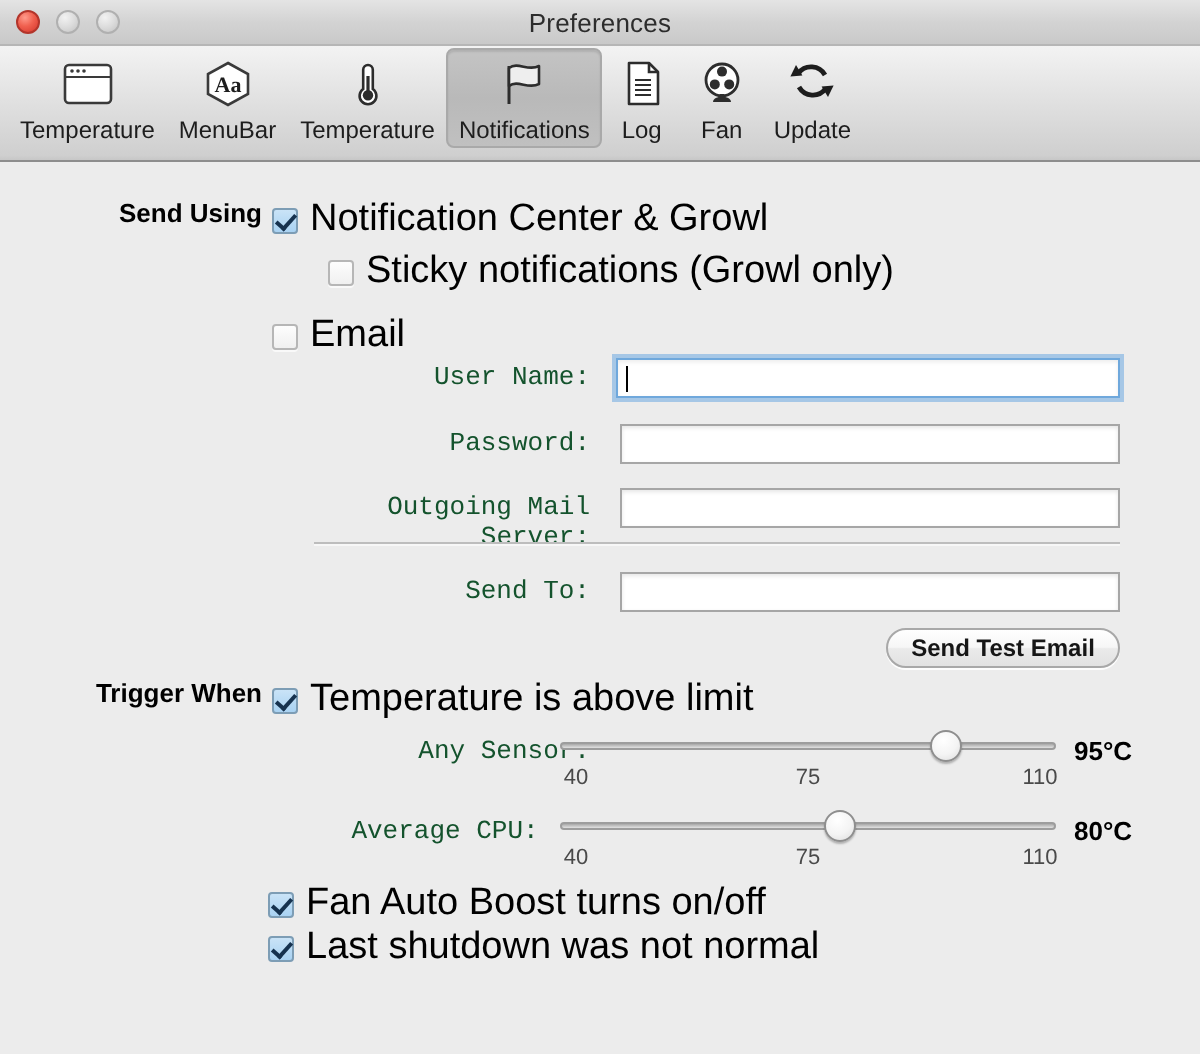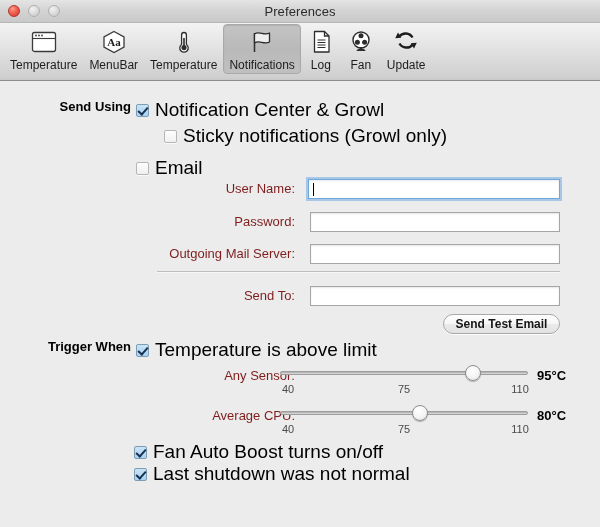--- a/index.html
+++ b/index.html
@@ -124,22 +124,23 @@
 
   .section-label {
     font-size: 13px;
     font-weight: bold;
     color: #000;
     text-align: right;
   }
 
   .field-label {
     font-size: 13px;
-    color: #7f1d1d;
+    color: #14532d;
     text-align: right;
+    font-family: Liberation Mono, monospace;
   }
 
   
   .cb {
     width: 13px;
     height: 13px;
     border-radius: 2px;
     box-sizing: border-box;
     display: inline-block;
     position: relative;
@@ -444,21 +445,21 @@
       <div class="track" style="width:248px;"></div>
       <div class="thumb" style="left:185px;"></div>
       <div class="ticklabels" style="width:248px;">
         <span style="left:8px;">40</span>
         <span style="left:124px;">75</span>
         <span style="left:240px;">110</span>
       </div>
     </div>
     <div class="temp-val" style="left:537px; top:287px;">95°C</div>
 
-    <div class="row" style="left:150px; top:327px; width:145px; justify-content:flex-end;">
+    <div class="row" style="left:150px; top:327px; width:145px; justify-content:center;">
       <span class="field-label">Average CPU:</span>
     </div>
     <div class="slider-wrap" style="left:280px; top:324px; width:248px; height:32px;">
       <div class="track" style="width:248px;"></div>
       <div class="thumb" style="left:132px;"></div>
       <div class="ticklabels" style="width:248px;">
         <span style="left:8px;">40</span>
         <span style="left:124px;">75</span>
         <span style="left:240px;">110</span>
       </div>

